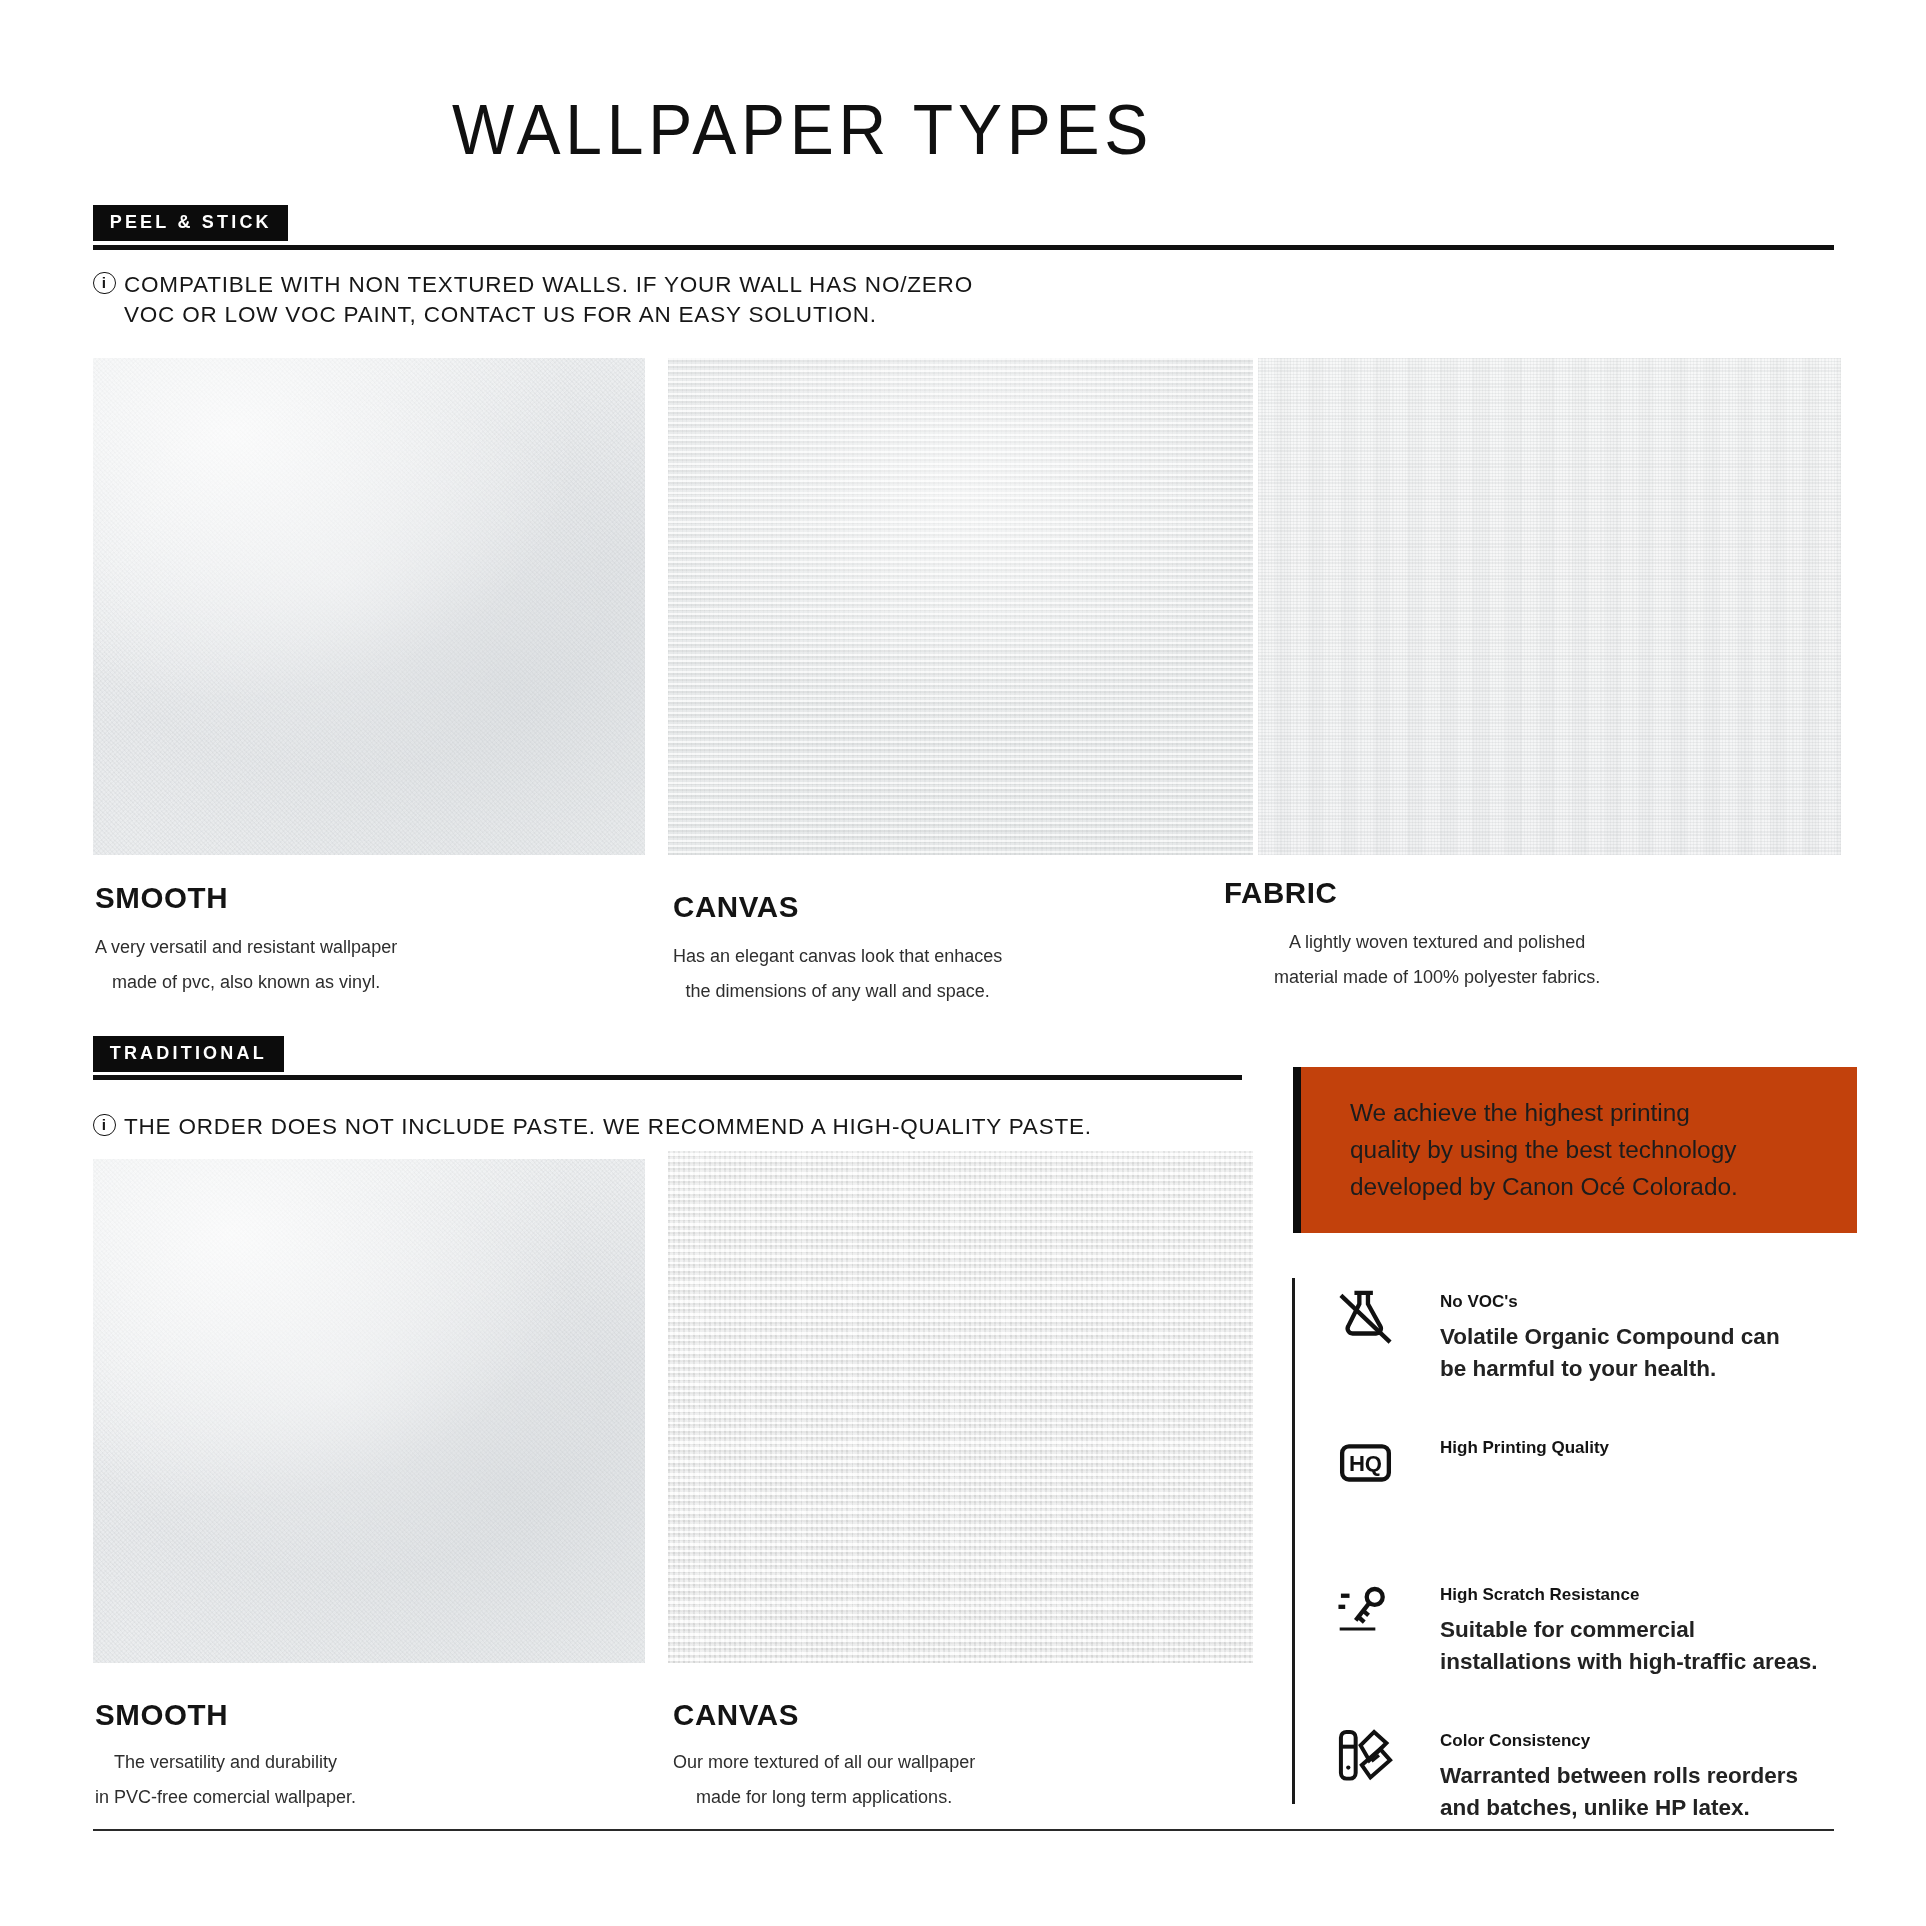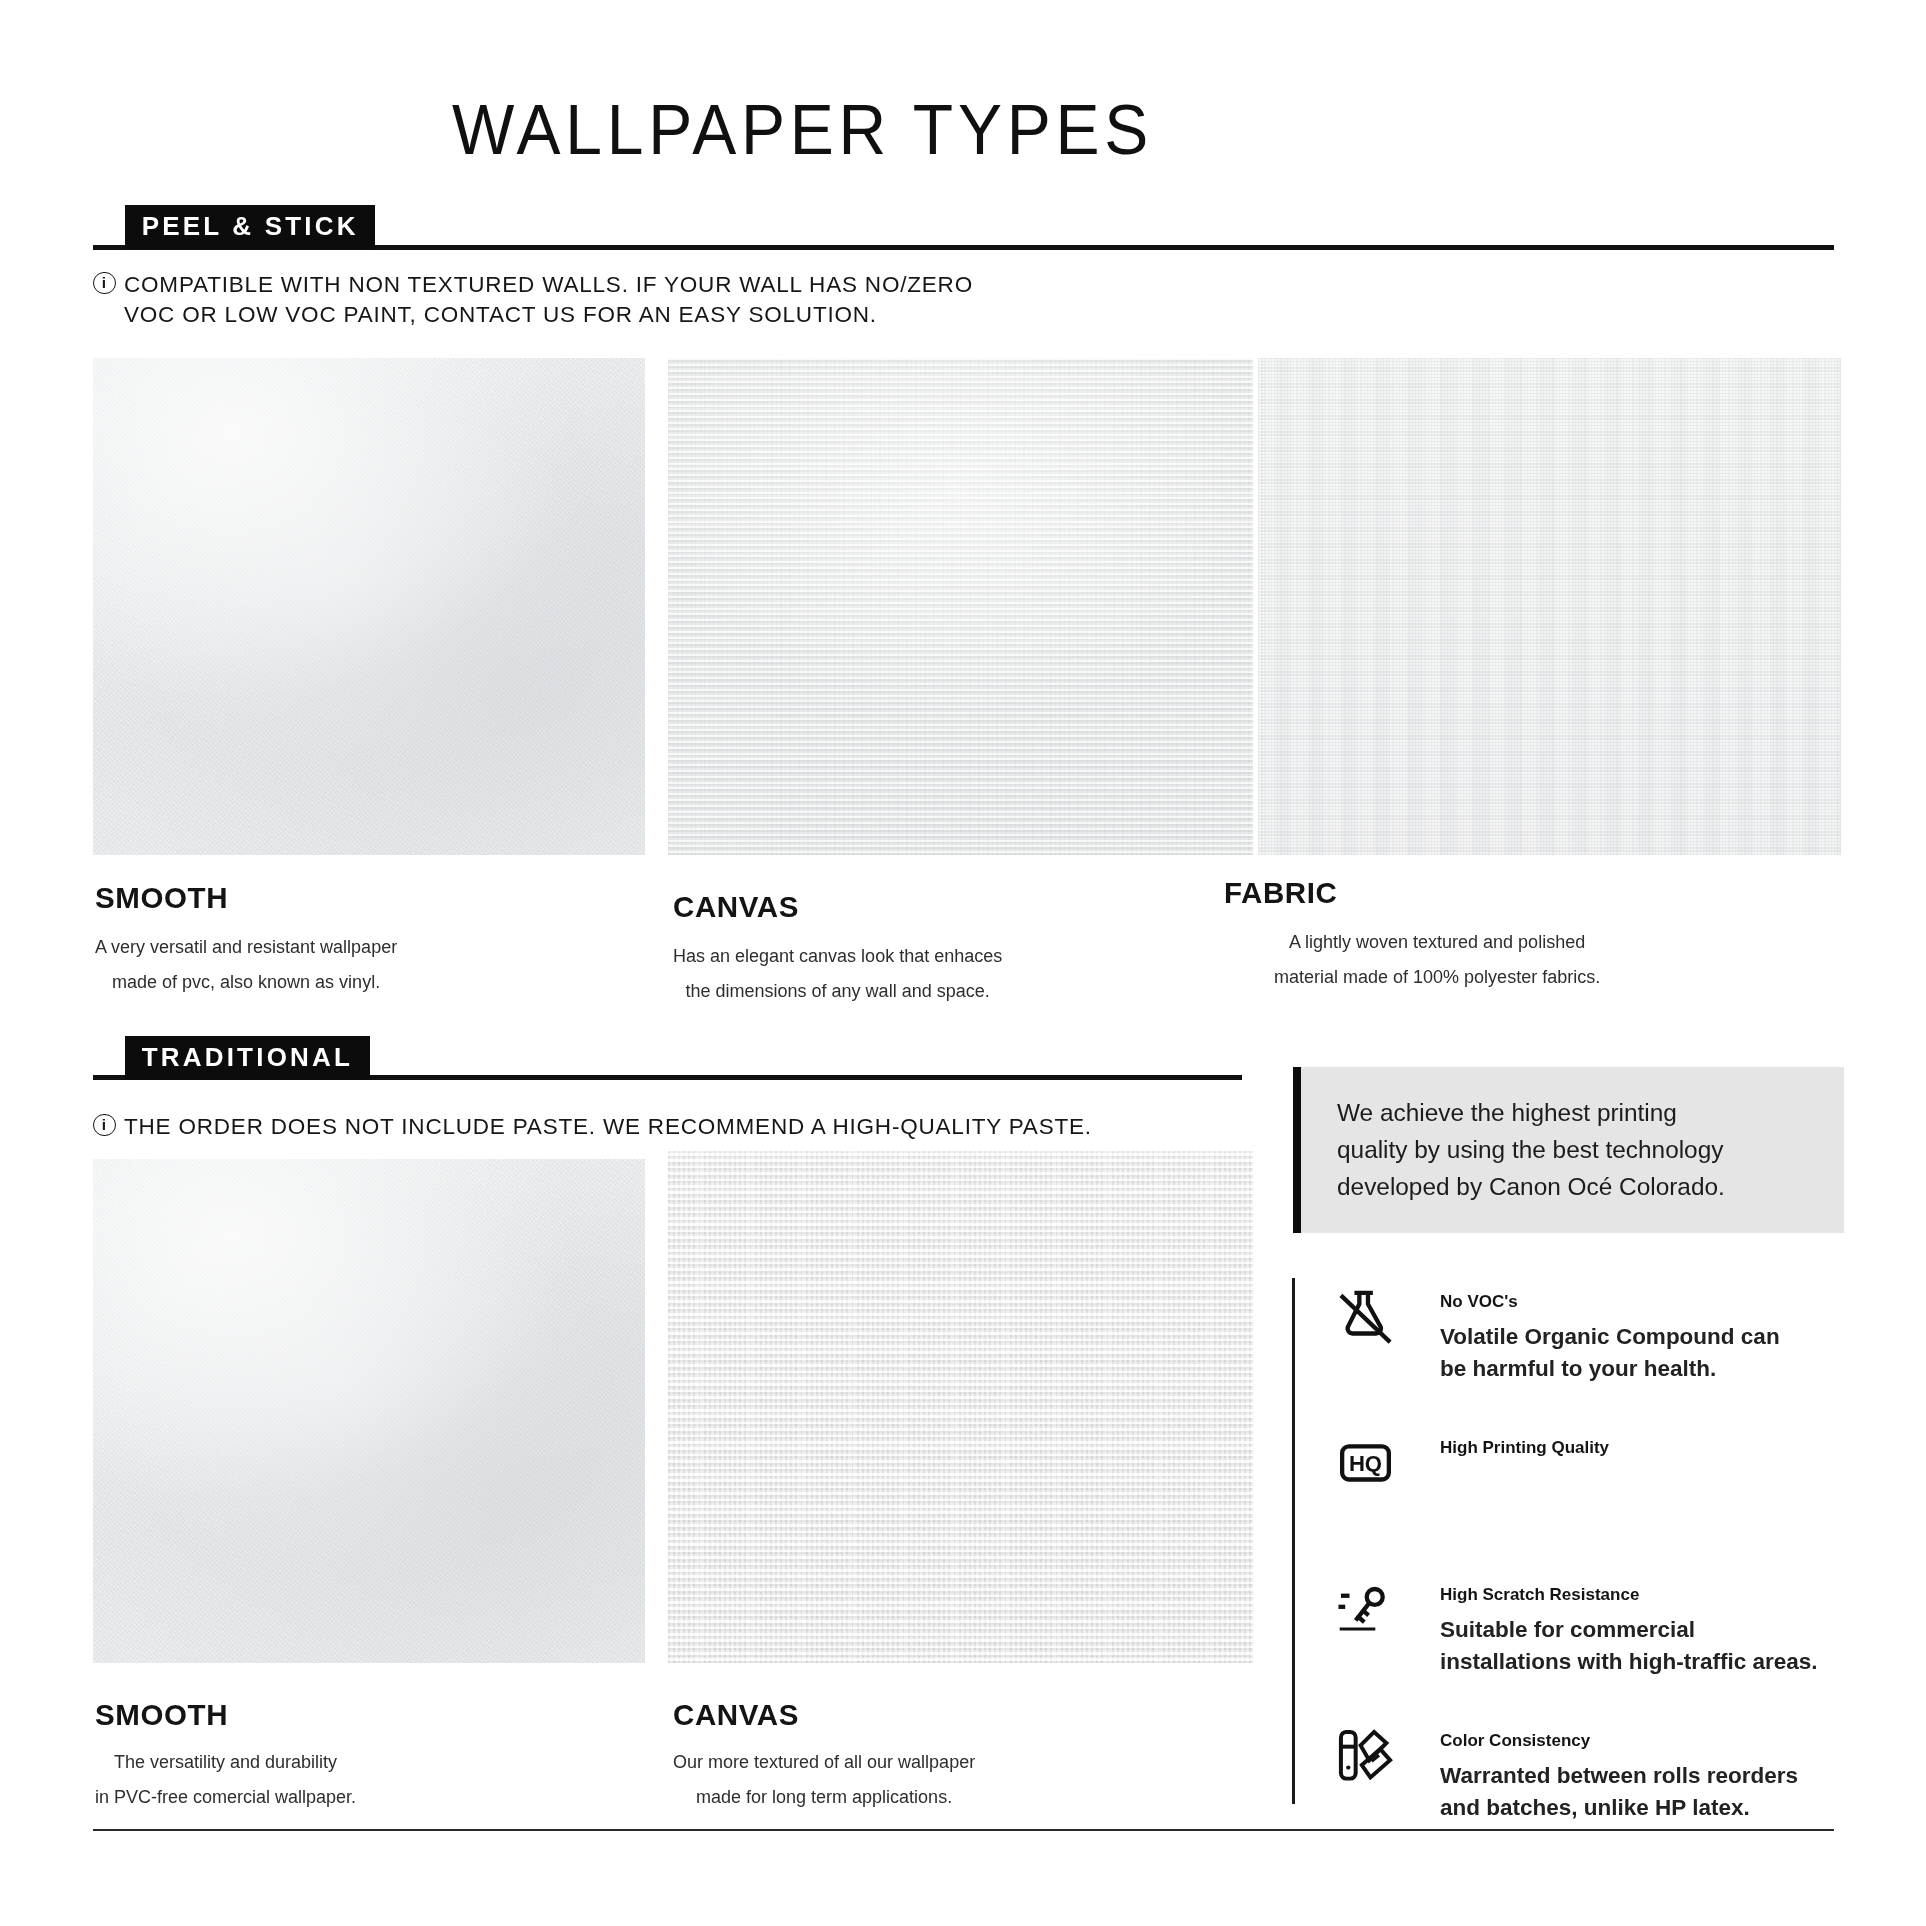--- a/index.html
+++ b/index.html
@@ -12,22 +12,22 @@
   
   .page-title{
     left:0;top:89px;width:1605px;text-align:center;
     font-size:71px;font-weight:300;letter-spacing:5.1px;color:#101010;
     transform:scaleX(0.93);transform-origin:center;white-space:nowrap;
   }
 
   
   .section-rule{height:4.5px;background:#101010;}
   .badge{
-    background:#0c0c0c;color:#ffffff;font-size:26px;font-weight:600;
-    letter-spacing:3.2px;padding:8.3px 16.7px 9.6px 16.7px;white-space:nowrap;line-height:1;margin-left:32px;
+    background:#0c0c0c;color:#ffffff;font-size:18px;font-weight:600;
+    letter-spacing:3.2px;padding:8.3px 16.7px 9.6px 16.7px;white-space:nowrap;line-height:1;
   }
 
   
   .info-note{font-size:22.5px;font-weight:500;letter-spacing:0.8px;color:#161616;line-height:29.5px;white-space:nowrap;}
   .info-icon{
     position:absolute;left:-31px;top:1.9px;width:20.5px;height:20.5px;border:1.9px solid #141414;border-radius:50%;
     display:flex;align-items:center;justify-content:center;font-size:15.4px;font-weight:600;font-style:normal;
   }
   .info-line{display:block;}
 
@@ -67,22 +67,22 @@
       repeating-linear-gradient(45deg, rgba(255,255,255,0.4) 0 3.2px, rgba(255,255,255,0) 3.2px 7.7px),
       linear-gradient(180deg, #f5f5f4, #f0f0ef);
   }
 
   
   .card-name{font-size:29.5px;font-weight:600;letter-spacing:0.6px;color:#141414;white-space:nowrap;}
   .card-desc{font-size:18px;font-weight:300;color:#2e2e2e;line-height:35px;white-space:nowrap;text-align:center;}
 
   
   .quality-note{
-    left:1293px;top:1067px;width:507px;height:112px;background:#e5e5e5;
-    border-left:8.3px solid #0c0c0c;padding:27px 0 27px 36px;
+    left:1293px;top:1067px;width:507px;height:112px;background:#c2410c;
+    border-left:8.3px solid #0c0c0c;padding:27px 0 27px 49px;
     font-size:24.4px;font-weight:500;color:#1c1c1c;line-height:37px;white-space:nowrap;
   }
   .features-rule{left:1292px;top:1278px;width:2.6px;height:526px;background:#1a1a1a;}
   .feature{left:1330px;width:514px;}
   .feature-icon{position:absolute;left:6.4px;top:-3.9px;width:59px;height:59px;}
   .feature-body{margin-left:110px;}
   .feature-title{font-size:17px;font-weight:700;color:#141414;margin-bottom:9px;white-space:nowrap;}
   .feature-desc{font-size:22.5px;font-weight:700;color:#222222;line-height:32px;white-space:nowrap;}
 
   .bottom-rule{left:93px;top:1829px;width:1741px;height:1.9px;background:#2a2a2a;}

